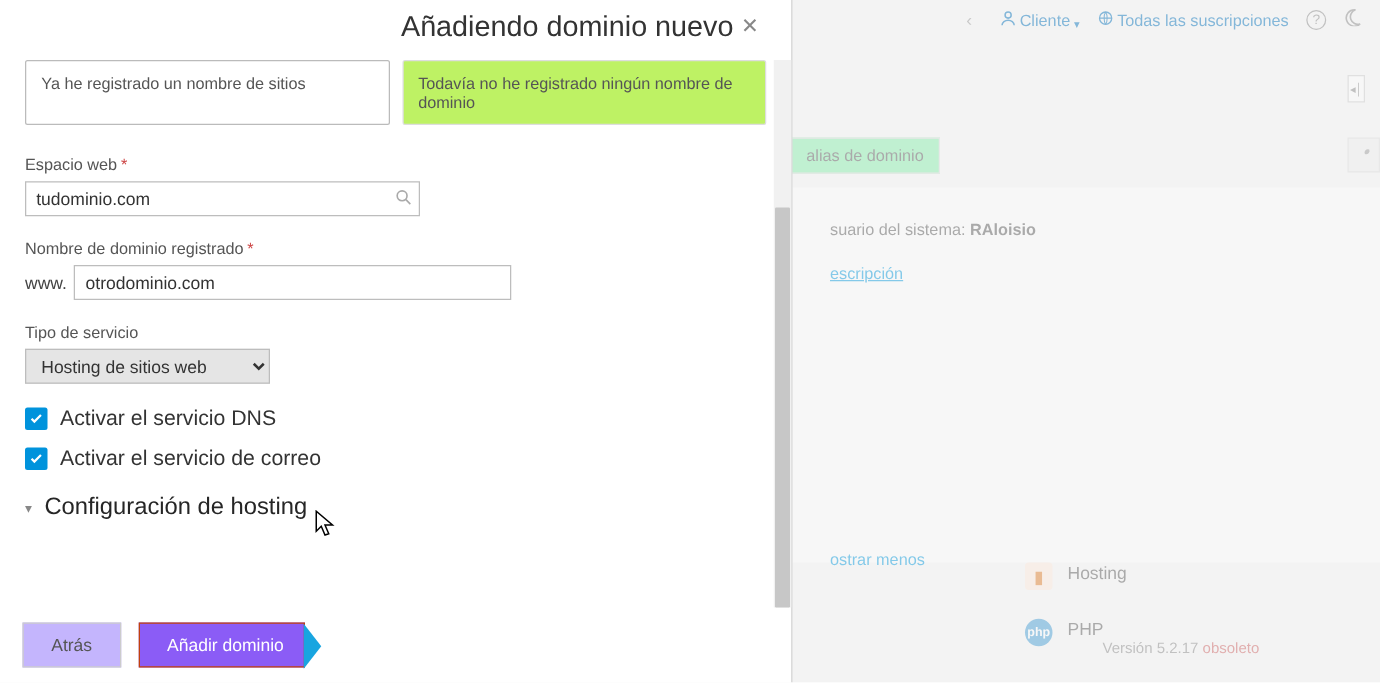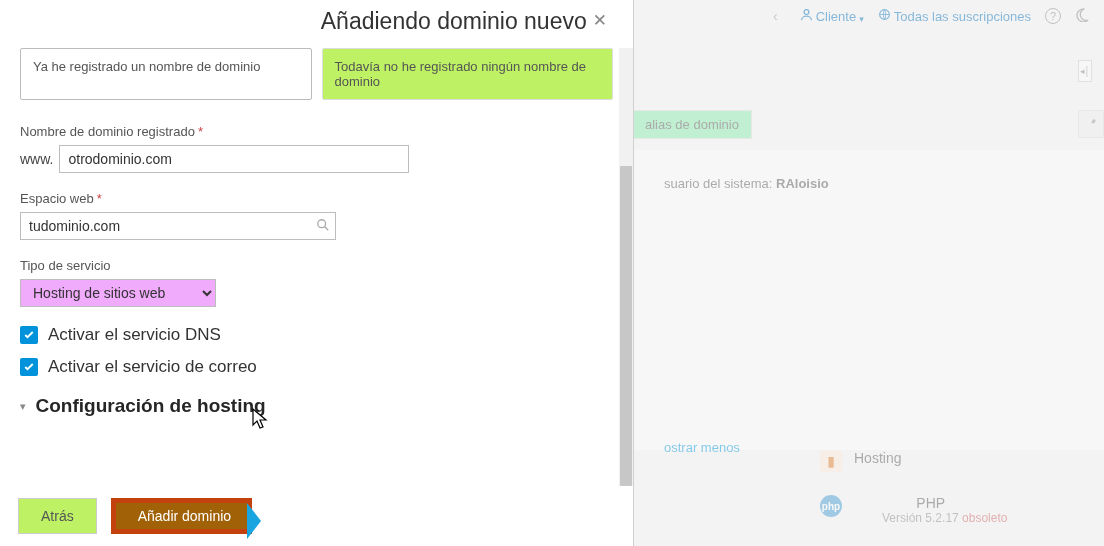--- a/index.html
+++ b/index.html
@@ -19,21 +19,21 @@
   .bg-strip .row1 { padding:10px 0; }
   .bg-strip .row1 b { font-weight:600;}
   .bg-strip .link { color:#009adf; }
   .bg-less { position:absolute; top:440px; left:664px; font-size:13px;}
   .bg-less a { color:#009adf; text-decoration:none;}
   .bg-feat { position:absolute; top:450px; left:820px; display:flex; gap:12px; align-items:flex-start;}
   .bg-feat2 { position:absolute; top:495px; left:820px; display:flex; gap:12px; align-items:flex-start;}
   .feat-icon { width:22px;height:22px; display:flex;align-items:center;justify-content:center; font-size:14px; border-radius:3px;}
   .feat-icon.orange { background:#ffeadd; color:#e07b22;}
   .feat-icon.blue { background:#3f9bd4; color:#fff; border-radius:50%; font-size:10px; font-weight:bold;}
-  .feat-txt .t1 { font-size:14px; color:#555;text-align:center;}
+  .feat-txt .t1 { font-size:14px; color:#555;}
   .feat-txt .t2 { font-size:12px; color:#888;margin-left:28px;}
   .feat-txt .obs { color:#ce6060;}
 
   
   .dim { position:absolute; top:0; left:634px; right:0; bottom:0; background:rgba(240,240,240,0.55); pointer-events:none; }
 
   
   .sheet { position:absolute; top:0; left:0; width:634px; height:546px; background:#fff; border-right:1px solid #d0d0d0; }
   .sheet-header { padding:8px 20px 8px; display:flex; align-items:flex-start; justify-content:flex-end;}
   .sheet-title { font-size:23px; color:#333; font-weight:400;}
@@ -48,34 +48,34 @@
   .field-label { font-size:13px; color:#555; margin-bottom:6px; display:block;}
   .field-label .req { color:#c44; margin-left:3px;}
 
   .domain-row { display:flex; align-items:center; gap:6px;}
   .domain-prefix { font-size:14px; color:#444;}
   .text-input { width:350px; border:1px solid #bdbdbd; padding:4px 8px; font-size:14px; height:28px; color:#333;}
   .search-input-wrap { position:relative; width:316px;}
   .search-input-wrap input { width:100%; border:1px solid #bdbdbd; padding:4px 28px 4px 8px; font-size:14px; height:28px; color:#333;}
   .search-icon { position:absolute; right:6px; top:6px; font-size:14px; color:#aaa;}
 
-  .select-wrap select { width:196px; height:28px; border:1px solid #bdbdbd; background:#f0abfc; padding:2px 8px; font-size:14px; color:#333;}
+  .select-wrap select { width:196px; height:28px; border:1px solid #bdbdbd; background:#e5e5e5; padding:2px 8px; font-size:14px; color:#333;}
 
   .check-row { display:flex; align-items:center; gap:10px; margin:12px 0;}
   .checkbox { width:18px; height:18px; border-radius:2px; background:#0093dc; display:flex; align-items:center; justify-content:center; }
   .checkbox svg { width:12px; height:12px; }
   .check-label { font-size:17px; color:#333;}
 
   .collapsible { display:flex; align-items:center; gap:10px; margin-top:18px;}
   .collapsible .chev { font-size:11px; color:#888;}
-  .collapsible-title { font-size:19px; color:#262626; font-weight:700;}
+  .collapsible-title { font-size:19px; color:#262626; font-weight:400;}
 
   .sheet-footer { position:absolute; left:0; right:0; bottom:0; height:60px; padding:12px 18px; display:flex; gap:14px; align-items:center;}
-  .btn { height:36px; display:flex; align-items:center; padding:0 22px; font-size:14px; border:1px solid #ccc; background:#bef264; color:#555; cursor:pointer;}
-  .btn.primary { background:#a16207; color:#fff; border:5px solid #c2410c; position:relative; padding-right:16px;}
+  .btn { height:36px; display:flex; align-items:center; padding:0 22px; font-size:14px; border:1px solid #ccc; background:#c4b5fd; color:#555; cursor:pointer;}
+  .btn.primary { background:#8b5cf6; color:#fff; border:1px solid #c2410c; position:relative; padding-right:16px;}
   .btn.primary::after { content:""; position:absolute; right:-14px; top:0; width:0;height:0; border-top:18px solid transparent; border-bottom:18px solid transparent; border-left:14px solid #18a5e0;}
 
   
   .scroll-track { position:absolute; right:0; top:48px; bottom:60px; width:14px; background:#f1f1f1;}
   .scroll-thumb { position:absolute; right:1px; top:118px; width:12px; height:320px; background:#c7c7c7; border-radius:1px;}
 
   .cursor { position:absolute; top:408px; left:252px; pointer-events:none; }
   .cursor svg { width:20px; height:24px; }
 </style>
 </head>
@@ -120,20 +120,23 @@
     <svg width="14" height="14" viewBox="0 0 16 16">
         <path d="M13 3a3 3 0 0 1-4 4L3 13l0 0 6-6a3 3 0 0 1 4-4z" fill="#999"></path>
       </svg>
   </div>
 
   <div class="bg-strip">
     <div class="row1">
       <span>suario del sistema:</span>
       <b>RAloisio</b>
     </div>
+    <div class="row1">
+      <a class="link" href="#">escripción</a>
+    </div>
   </div>
 
   <div class="bg-less">
     <a href="#">ostrar menos</a>
   </div>
 
   <div class="bg-feat">
     <div class="feat-icon orange">▮</div>
     <div class="feat-txt">
       <div class="t1">Hosting</div>
@@ -159,50 +162,50 @@
     <div class="sheet-close">✕</div>
   </div>
 
   <div class="scroll-track">
     <div class="scroll-thumb"></div>
   </div>
 
   <div class="sheet-body">
 
     <div class="opt-cards">
-      <div class="opt-card sel">Ya he registrado un nombre de dominio</div>
+      <div class="opt-card sel">Ya he registrado un nombre de sitios</div>
       <div class="opt-card">Todavía no he registrado ningún nombre de dominio</div>
-    </div>
-
-    <div class="field">
-      <label class="field-label">
-        <span>Nombre de dominio registrado</span><span class="req">*</span>
-      </label>
-      <div class="domain-row">
-        <span class="domain-prefix">www.</span>
-        <input class="text-input" type="text" value="otrodominio.com" style="">
-      </div>
     </div>
 
     <div class="field">
       <label class="field-label">
         <span>Espacio web</span><span class="req">*</span>
       </label>
       <div class="search-input-wrap">
         <input type="text" value="tudominio.com" style="">
         <span class="search-icon">
           <svg width="14" height="14" viewBox="0 0 16 16">
               <circle cx="6.5" cy="6.5" r="4.5" fill="none" stroke="#aaa" stroke-width="1.5"></circle>
               <line x1="10" y1="10" x2="14" y2="14" stroke="#aaa" stroke-width="1.5"></line>
             </svg>
         </span>
       </div>
     </div>
 
     <div class="field">
+      <label class="field-label">
+        <span>Nombre de dominio registrado</span><span class="req">*</span>
+      </label>
+      <div class="domain-row">
+        <span class="domain-prefix">www.</span>
+        <input class="text-input" type="text" value="otrodominio.com" style="">
+      </div>
+    </div>
+
+    <div class="field">
       <label class="field-label">Tipo de servicio</label>
       <div class="select-wrap">
         <select>
           <option>Hosting de sitios web</option>
         </select>
       </div>
     </div>
 
     <div class="check-row">
       <div class="checkbox">

